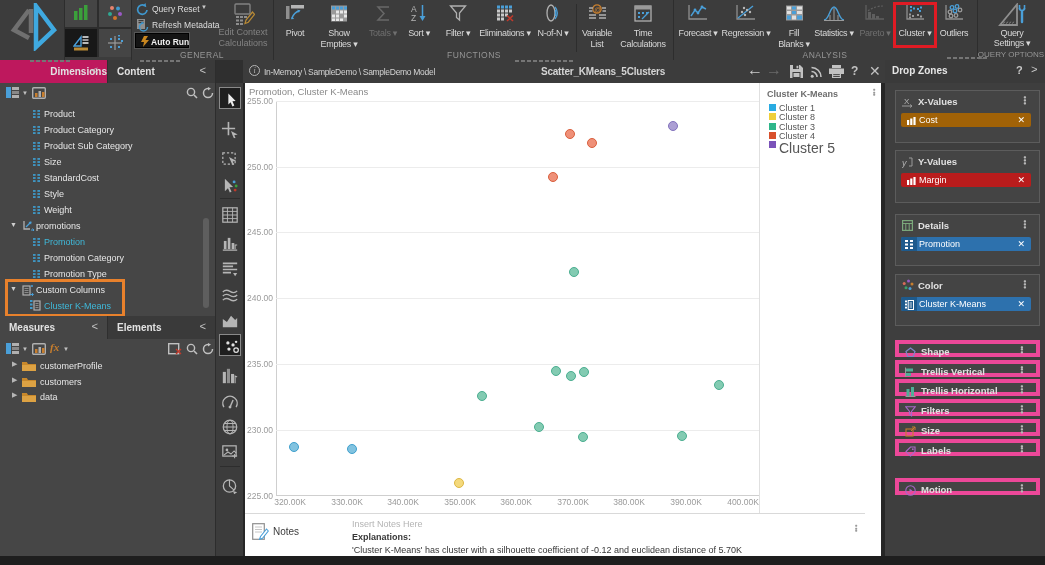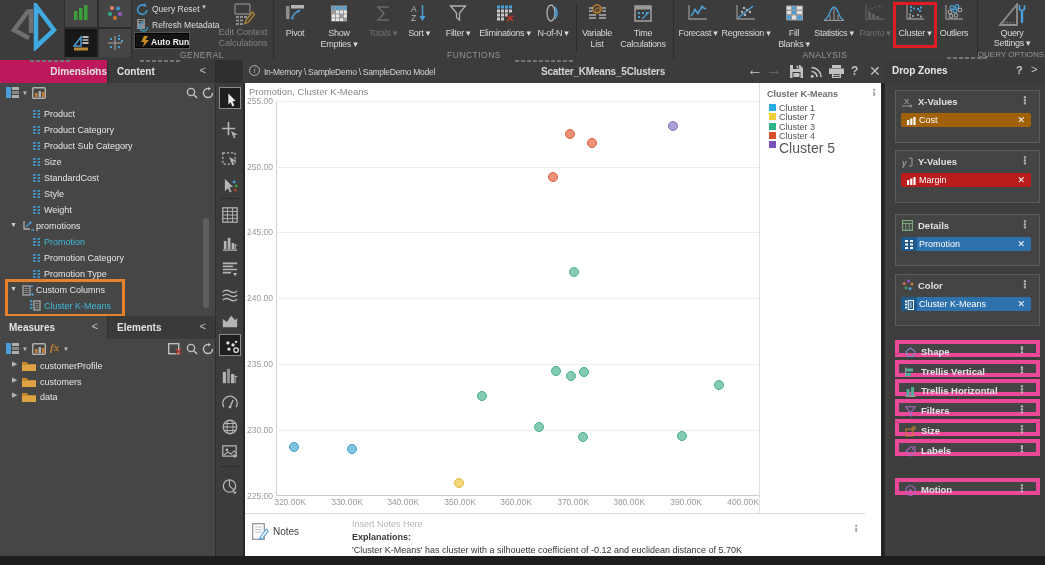--- a/index.html
+++ b/index.html
@@ -768,21 +768,21 @@
 
     <div class="abs" style="left:514px;top:0;width:122px;height:430px;border-left:1px solid #e0e0e0;">
       <div class="abs" style="left:7px;top:6px;font-size:9px;font-weight:bold;color:#6d6d6d;">Cluster K-Means</div>
       <div class="abs" style="right:5px;top:5px;color:#9a9a9a;font-size:5px;line-height:2.6px;text-align:center;width:4px;">●<br>●<br>●</div>
       <div class="abs" style="left:9px;top:21px;width:7px;height:7px;background:#29abe2;"></div>
       <div class="abs" style="left:9px;top:30.3px;width:7px;height:7px;background:#efcf3a;"></div>
       <div class="abs" style="left:9px;top:39.6px;width:7px;height:7px;background:#2eb68a;"></div>
       <div class="abs" style="left:9px;top:48.9px;width:7px;height:7px;background:#d8502c;"></div>
       <div class="abs" style="left:9px;top:58.2px;width:7px;height:7px;background:#7a52b9;"></div>
       <div class="abs" style="left:19px;top:20px;font-size:9px;color:#555;">Cluster 1</div>
-      <div class="abs" style="left:19px;top:29.3px;font-size:9px;color:#555;">Cluster 7</div>
+      <div class="abs" style="left:19px;top:29.3px;font-size:9px;color:#555;">Cluster 8</div>
       <div class="abs" style="left:19px;top:38.6px;font-size:9px;color:#555;">Cluster 3</div>
       <div class="abs" style="left:19px;top:47.9px;font-size:9px;color:#555;">Cluster 4</div>
       <div class="abs" style="left:19px;top:57.2px;font-size:14px;color:#555;">Cluster 5</div>
     </div>
 
     <div class="abs" style="left:0;top:430px;width:620px;height:43px;border-top:1px solid #d9d9d9;">
       <svg class="abs" style="left:7px;top:9px;" width="17" height="17" viewBox="0 0 17 17">
           <rect x="0.7" y="0.7" width="11.6" height="15.6" fill="none" stroke="#8f8f8f" stroke-width="1.2"></rect>
           <path d="M3 4 h7 M3 6.5 h7 M3 9 h7" stroke="#c0c0c0" stroke-width="0.9"></path>
           <path d="M14.5 6 L8.5 13.5 L7.5 16.5 L10.5 15.3 L16.3 8 Z" fill="#fff" stroke="#4a9fd8" stroke-width="1.1"></path>

